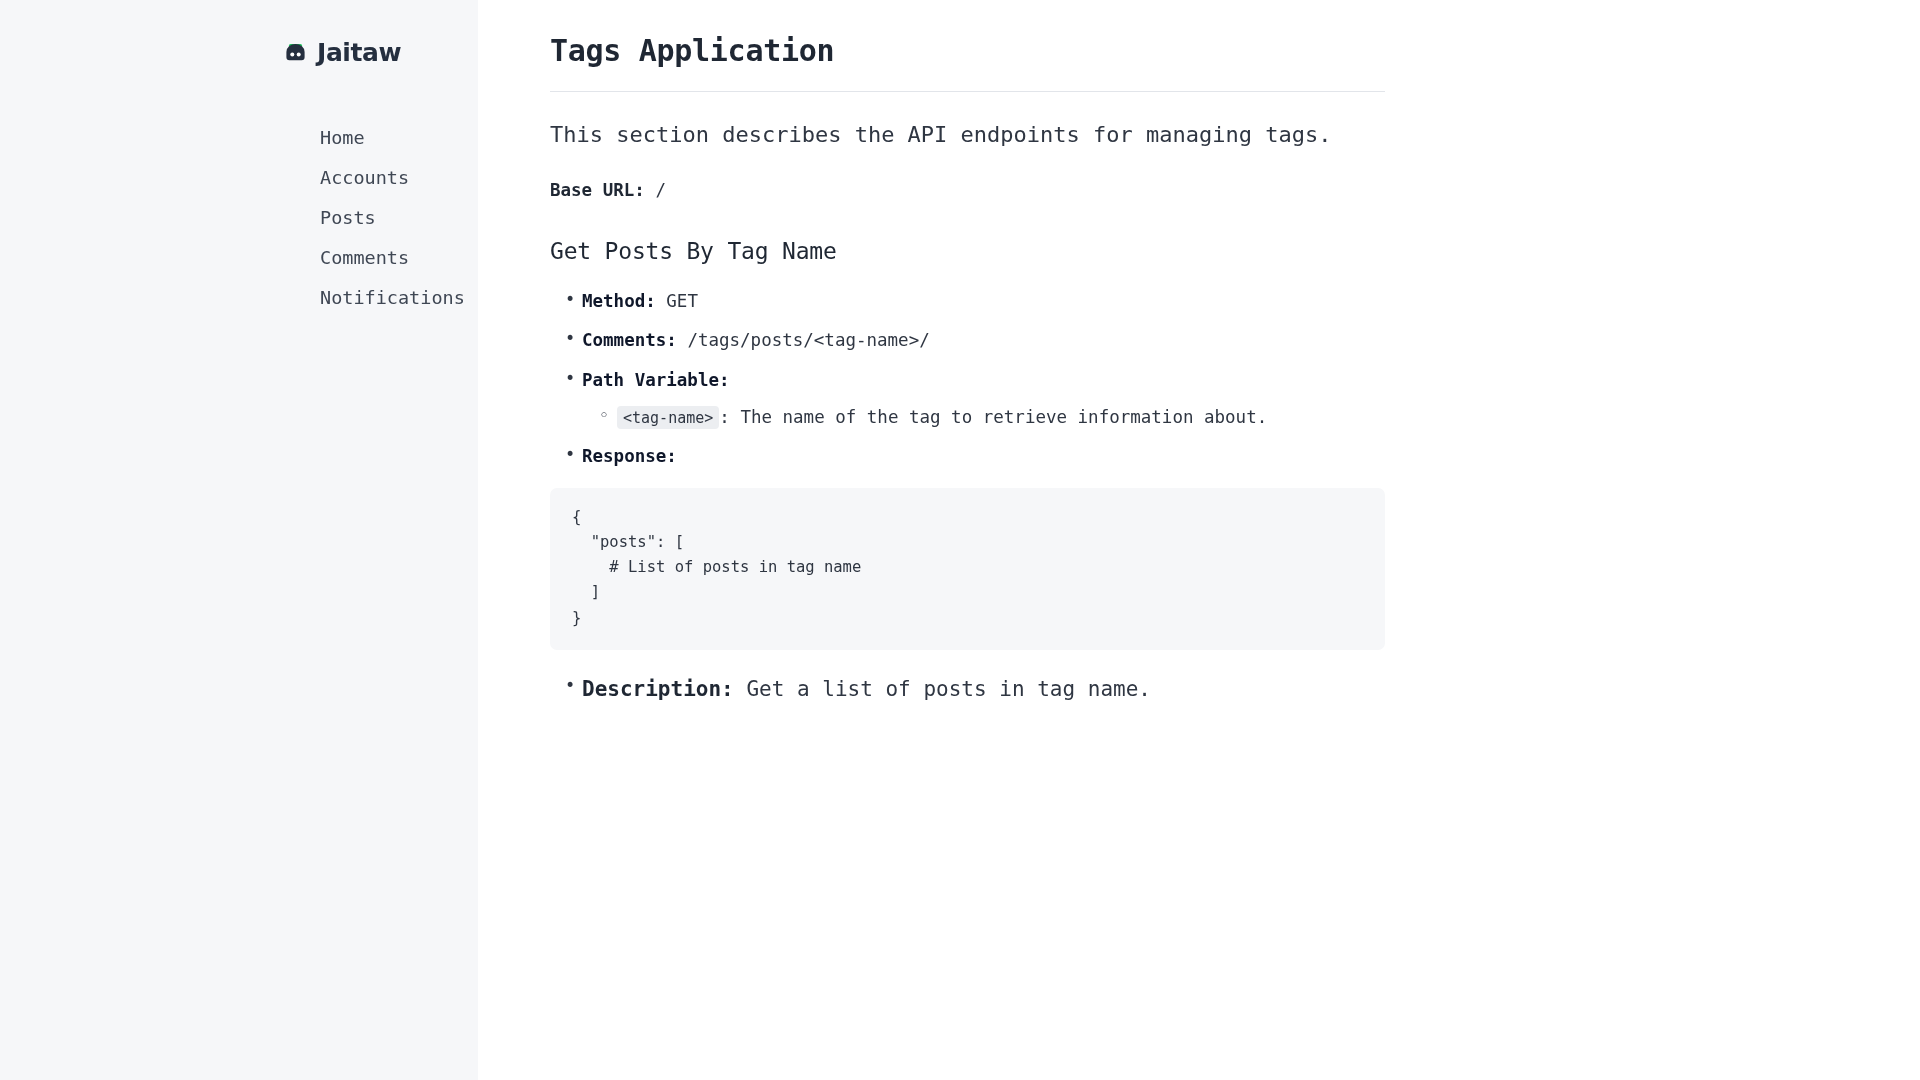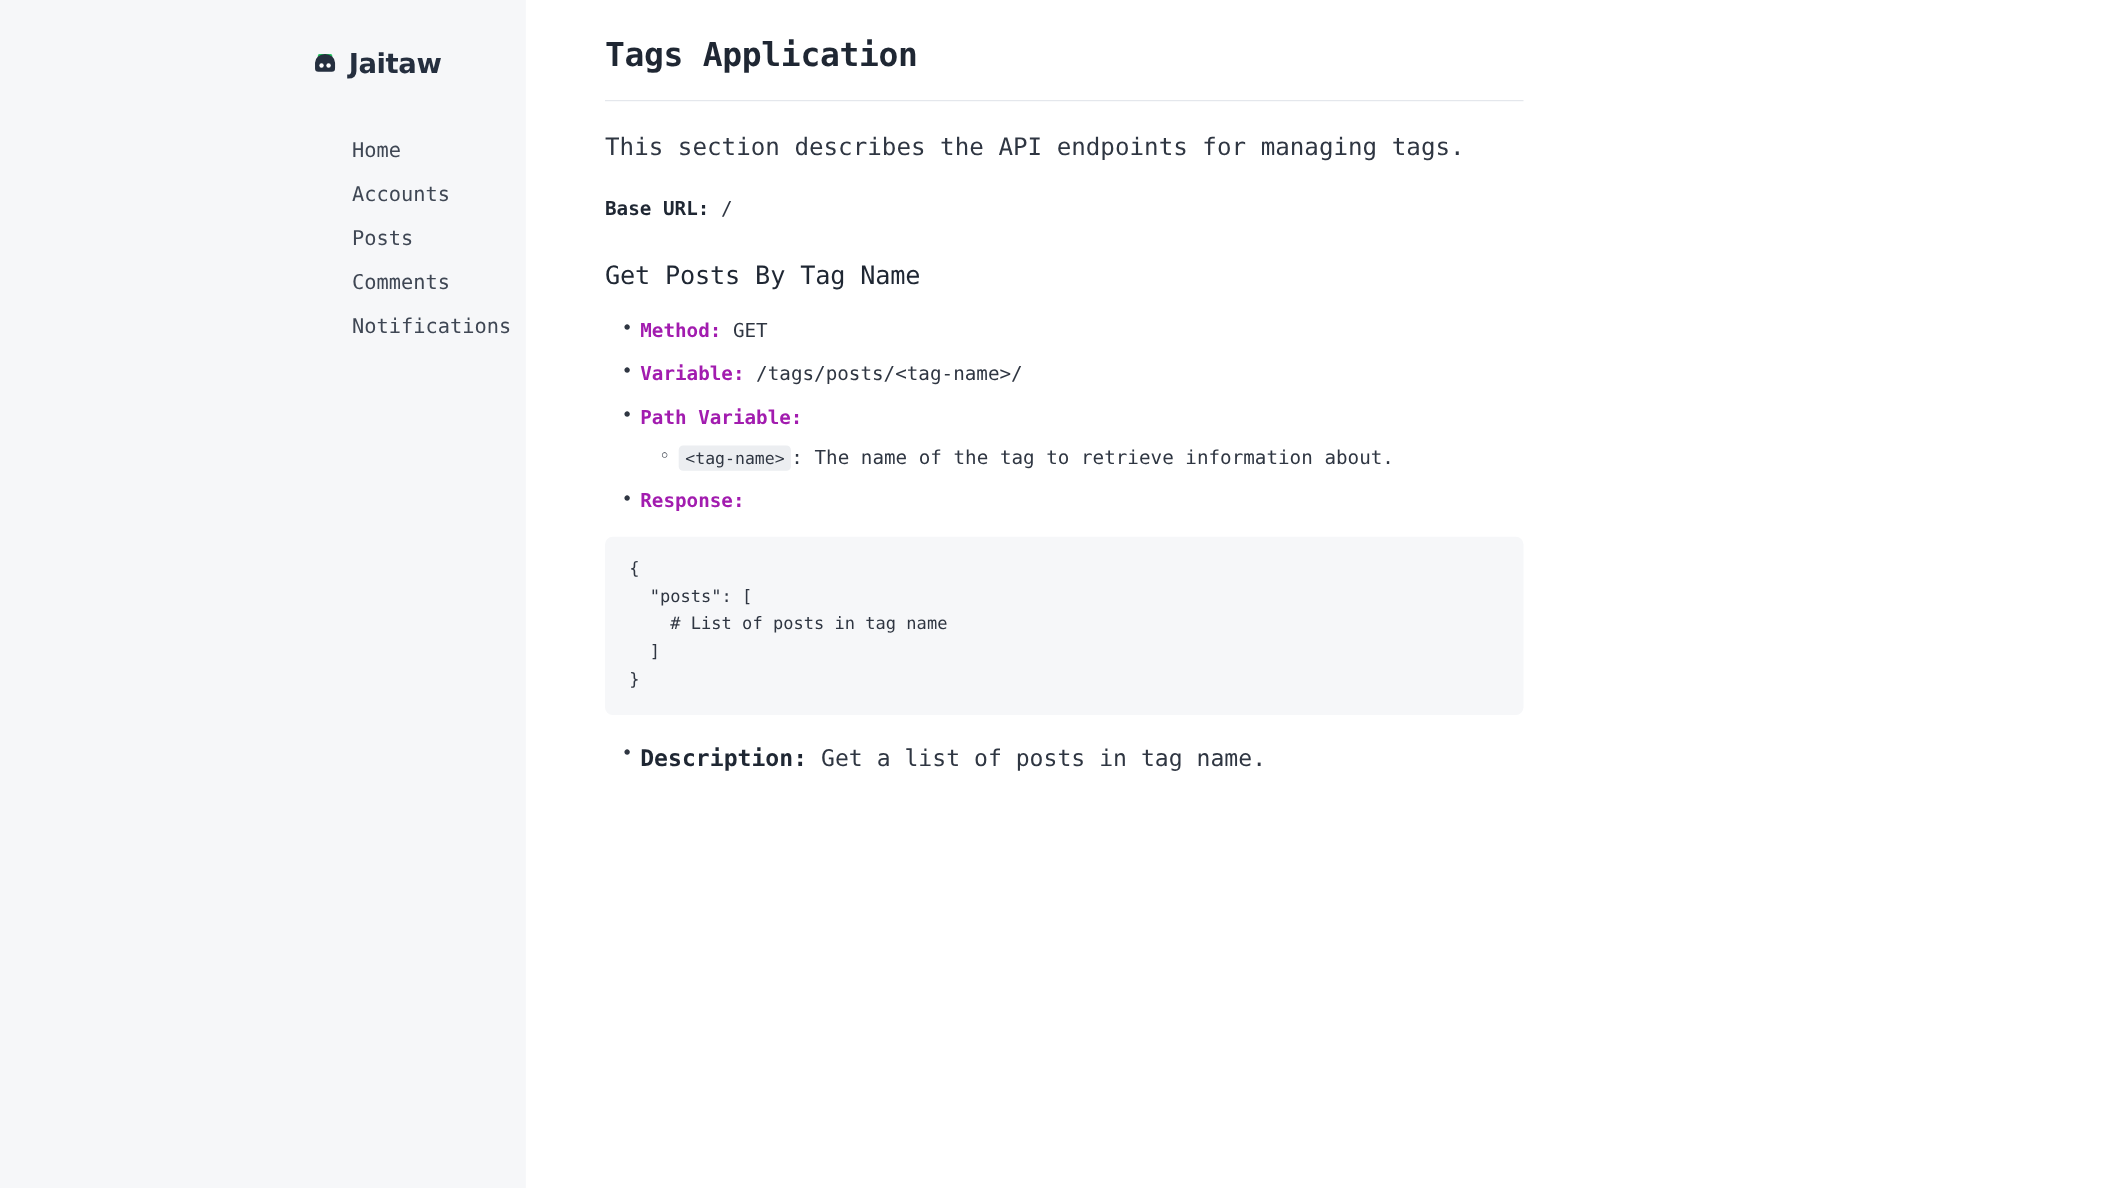--- a/index.html
+++ b/index.html
@@ -25,21 +25,20 @@
     width: 478px;
     min-width: 478px;
     height: 1080px;
     background: #f6f7f9;
     box-sizing: border-box;
     padding-top: 40px;
     position: relative;
   }
   .brand {
     display: flex;
-    align-items: center;
     gap: 9px;
     padding-left: 283px;
     height: 34px;
     margin-bottom: 44px;
   }
   .brand-mark {
     width: 25px;
     height: 25px;
     position: relative;
     flex: 0 0 auto;
@@ -136,21 +135,21 @@
   ul.spec > li::before {
     content: "\2022";
     position: absolute;
     left: -17px;
     top: -1px;
     color: #2f3642;
     font-size: 17px;
   }
   ul.spec > li b {
     font-weight: 700;
-    color: #a21caf;
+    color: #0f172a;
   }
   ul.sub {
     list-style: none;
     margin: 9px 0 0 0;
     padding: 0 0 0 35px;
   }
   ul.sub > li {
     position: relative;
     font-size: 17.5px;
     color: #2f3642;
@@ -257,21 +256,21 @@
       <h2 class="section-title">Get Posts By Tag Name</h2>
 
       <ul class="spec">
 
         <li>
           <b>Method:</b>
           <span>GET</span>
         </li>
 
         <li>
-          <b>Variable:</b>
+          <b>Comments:</b>
           <span>/tags/posts/&lt;tag-name&gt;/</span>
         </li>
 
         <li>
           <b>Path Variable:</b>
           <ul class="sub">
             <li>
               <code class="inline">&lt;tag-name&gt;</code><span>:</span>
               <span>The name of the tag to retrieve information about.</span>
             </li>

